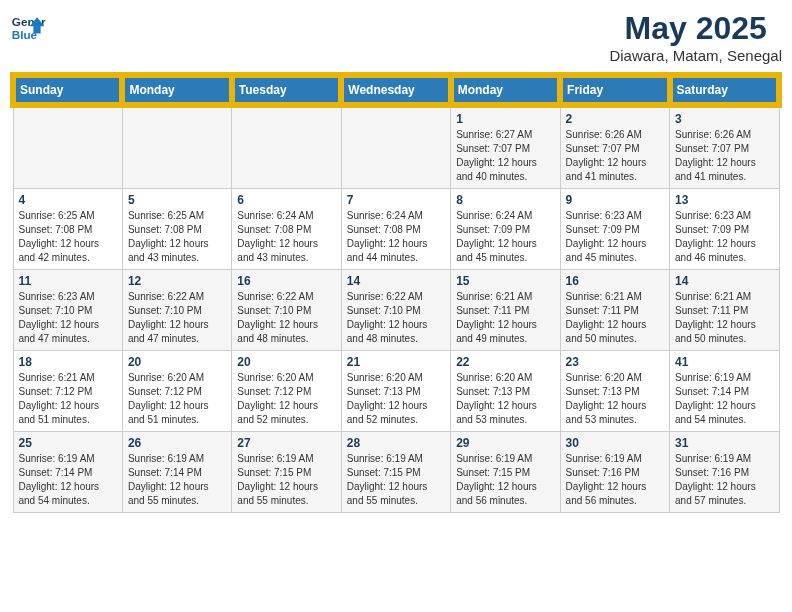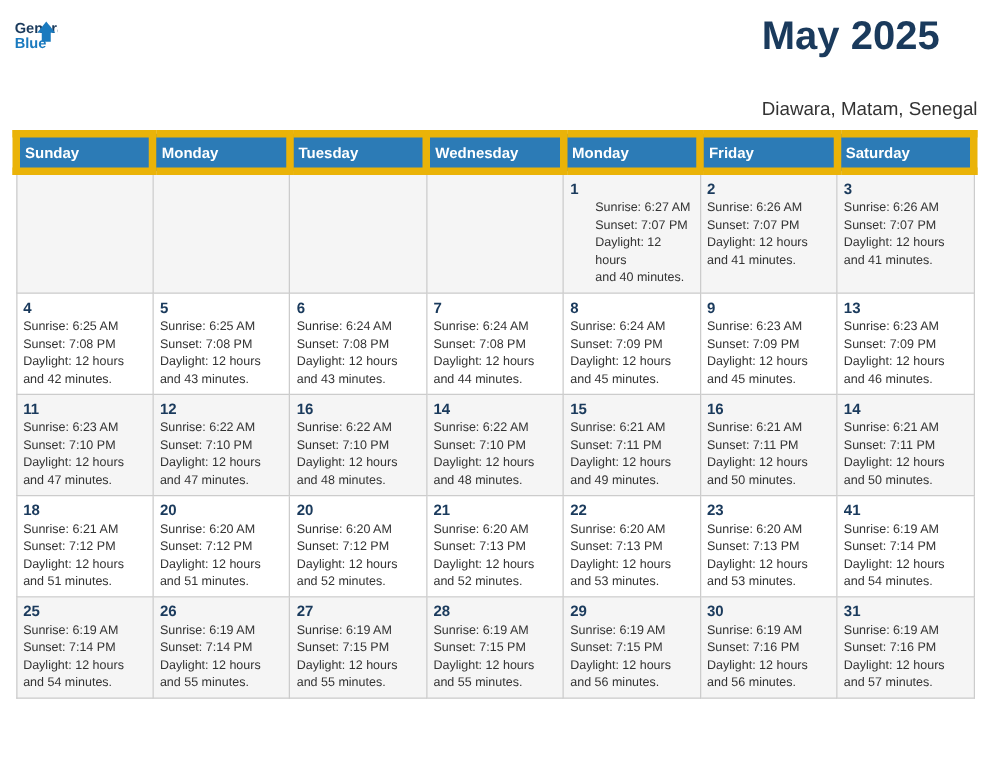--- a/index.html
+++ b/index.html
@@ -19,31 +19,30 @@
     .logo {
       display: flex;
       align-items: center;
       gap: 4px;
     }
     .logo-icon {
       width: 36px;
       height: 36px;
     }
     .title-area {
-      text-align: left;
+      text-align: center;
     }
     .month-year {
       font-size: 32px;
       font-weight: bold;
       color: #1a3a5c;
     }
     .location {
       font-size: 15px;
       color: #333;
-      margin-top: 32px;
     }
     table {
       width: 100%;
       border-collapse: collapse;
       table-layout: fixed;
     }
     thead tr {
       background-color: #2c7bb6;
     }
     thead th {
@@ -113,21 +112,21 @@
       </tr>
   </thead>
   <tbody id="calendar-body">
   <tr>
         <td></td>
         <td></td>
         <td></td>
         <td></td>
         <td>
           <span class="day-number">1</span>
-          <div class="day-info" style="white-space: pre-line; margin-left: 20px;">Sunrise: 6:27 AM
+          <div class="day-info" style="white-space: pre-line;">Sunrise: 6:27 AM
 Sunset: 7:07 PM
 Daylight: 12 hours
 and 40 minutes.</div>
         </td>
         <td>
           <span class="day-number">2</span>
           <div class="day-info" style="white-space: pre-line;">Sunrise: 6:26 AM
 Sunset: 7:07 PM
 Daylight: 12 hours
 and 41 minutes.</div>

